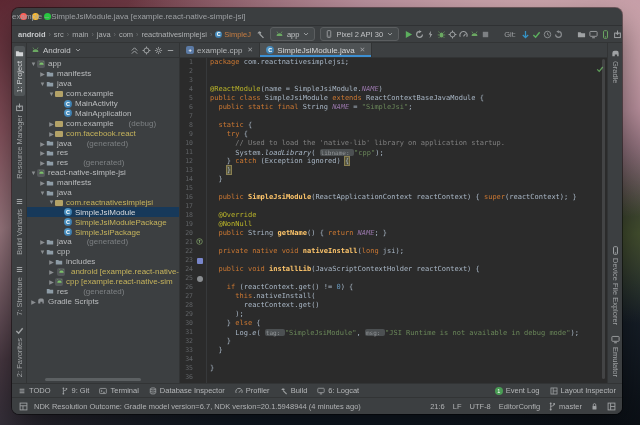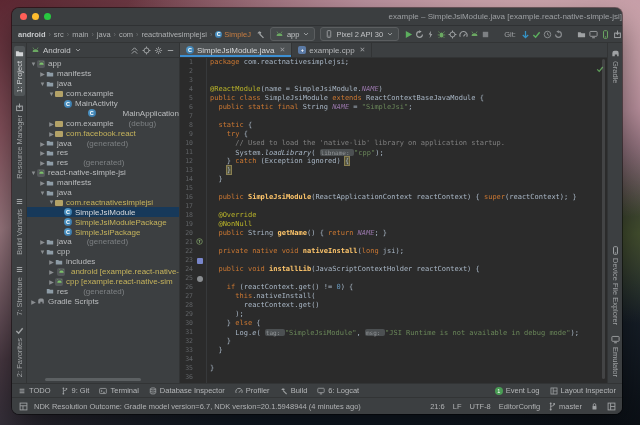--- a/index.html
+++ b/index.html
@@ -10,21 +10,21 @@
       radial-gradient(55% 35% at 100% 55%, #44502f 0%, rgba(0,0,0,0) 60%),
       radial-gradient(70% 30% at 50% 100%, #101a26 0%, rgba(0,0,0,0) 70%),
       linear-gradient(160deg,#5e2833 0%, #8a5560 20%, #a07d85 35%, #4a3a44 55%, #1a232e 78%, #0b1016 100%);}
   .window{position:absolute;left:12px;top:8px;width:610px;height:406px;background:#3c3f41;
     border-radius:7px;overflow:hidden;box-shadow:0 14px 34px rgba(0,0,0,.55), 0 0 0 1px rgba(0,0,0,.45);
     display:flex;flex-direction:column;color:#bbbdbf;}
   
   .titlebar{height:17px;flex:0 0 17px;background:#3b3e40;display:flex;align-items:center;position:relative;border-bottom:1px solid #2f3133;}
   .lights{display:flex;gap:5px;padding-left:8px;}
   .light{width:7px;height:7px;border-radius:50%;}
-  .title{position:absolute;left:0;right:0;text-align:right;font-size:8px;color:#9da0a3;}
+  .title{position:absolute;left:0;right:0;text-align:left;font-size:8px;color:#9da0a3;}
   
   .navbar{height:16px;flex:0 0 16px;display:flex;align-items:center;padding:0 6px;gap:5px;border-bottom:1px solid #323435;white-space:nowrap;overflow:hidden;}
   .crumbs{display:flex;align-items:center;gap:2px;font-size:7.5px;color:#aeb0b2;}
   .crumbs b{font-weight:bold;color:#c8cacc;}
   .crumb-sep{color:#6e7174;font-size:7px;padding:0 1px;}
   .crumb-class{color:#c77d41;display:flex;align-items:center;gap:2px;}
   .chip{display:flex;align-items:center;gap:3px;border:1px solid #5b5e60;border-radius:3px;height:12px;padding:0 4px;font-size:7.5px;color:#c0c2c4;background:#45494b;}
   .iconbtn{display:inline-flex;align-items:center;justify-content:center;width:12px;height:12px;}
   .icon svg, .iconbtn svg{display:block;}
   .tsep{width:1px;height:11px;background:#55585a;margin:0 2px;}
@@ -400,21 +400,21 @@
               </span>
               <span>com.example</span>
             </div>
             <div class="trow" style="padding-left: 30px;">
               <span class="arrow"></span>
               <span class="ti">
                 <span class="fileicon fi-class" style="width:8px;height:8px;">C</span>
               </span>
               <span>MainActivity</span>
             </div>
-            <div class="trow" style="padding-left: 30px; justify-content: space-between;">
+            <div class="trow" style="padding-left: 30px;">
               <span class="arrow"></span>
               <span class="ti">
                 <span class="fileicon fi-class" style="width:8px;height:8px;">C</span>
               </span>
               <span>MainApplication</span>
             </div>
             <div class="trow" style="padding-left: 21px;">
               <span class="arrow">▶</span>
               <span class="ti">
                 <span style="display:inline-flex;width:8px;height:6px;background:#b3a267;border-radius:1px;margin-top:1px;"></span>
@@ -606,28 +606,28 @@
                 </span>
               </span>
               <span>Gradle Scripts</span>
             </div>
           </div>
         <div class="hscroll"></div>
       </div>
 
       <div class="editorcol">
         <div class="tabs" id="tabs">
+            <div class="tab">
+              <span class="fileicon fi-cpp" style="width: 8px; height: 8px;">+</span>
+              <span>example.cpp</span>
+              <span class="x">✕</span>
+            </div>
             <div class="tab active">
               <span class="fileicon fi-class" style="width: 8px; height: 8px;">C</span>
               <span>SimpleJsiModule.java</span>
-              <span class="x">✕</span>
-            </div>
-            <div class="tab">
-              <span class="fileicon fi-cpp" style="width: 8px; height: 8px;">+</span>
-              <span>example.cpp</span>
               <span class="x">✕</span>
             </div>
           </div>
         <div class="code">
           <div class="gutter" id="gutter">
               <div class="gl">
                 <span class="num">1</span>
                 <span class="gic"></span>
               </div>
               <div class="gl">

